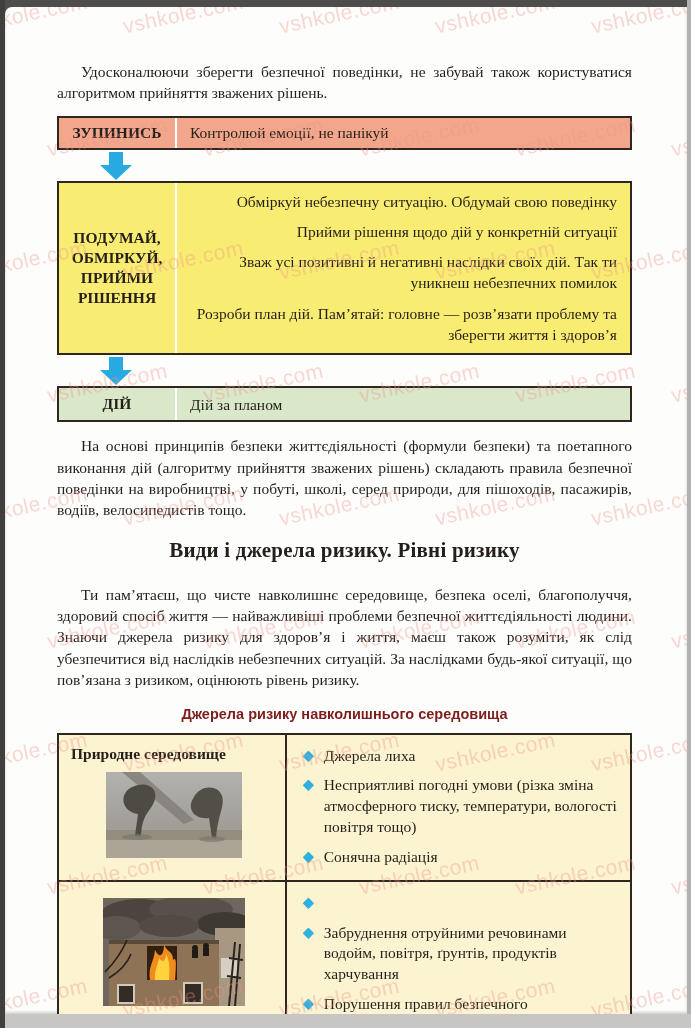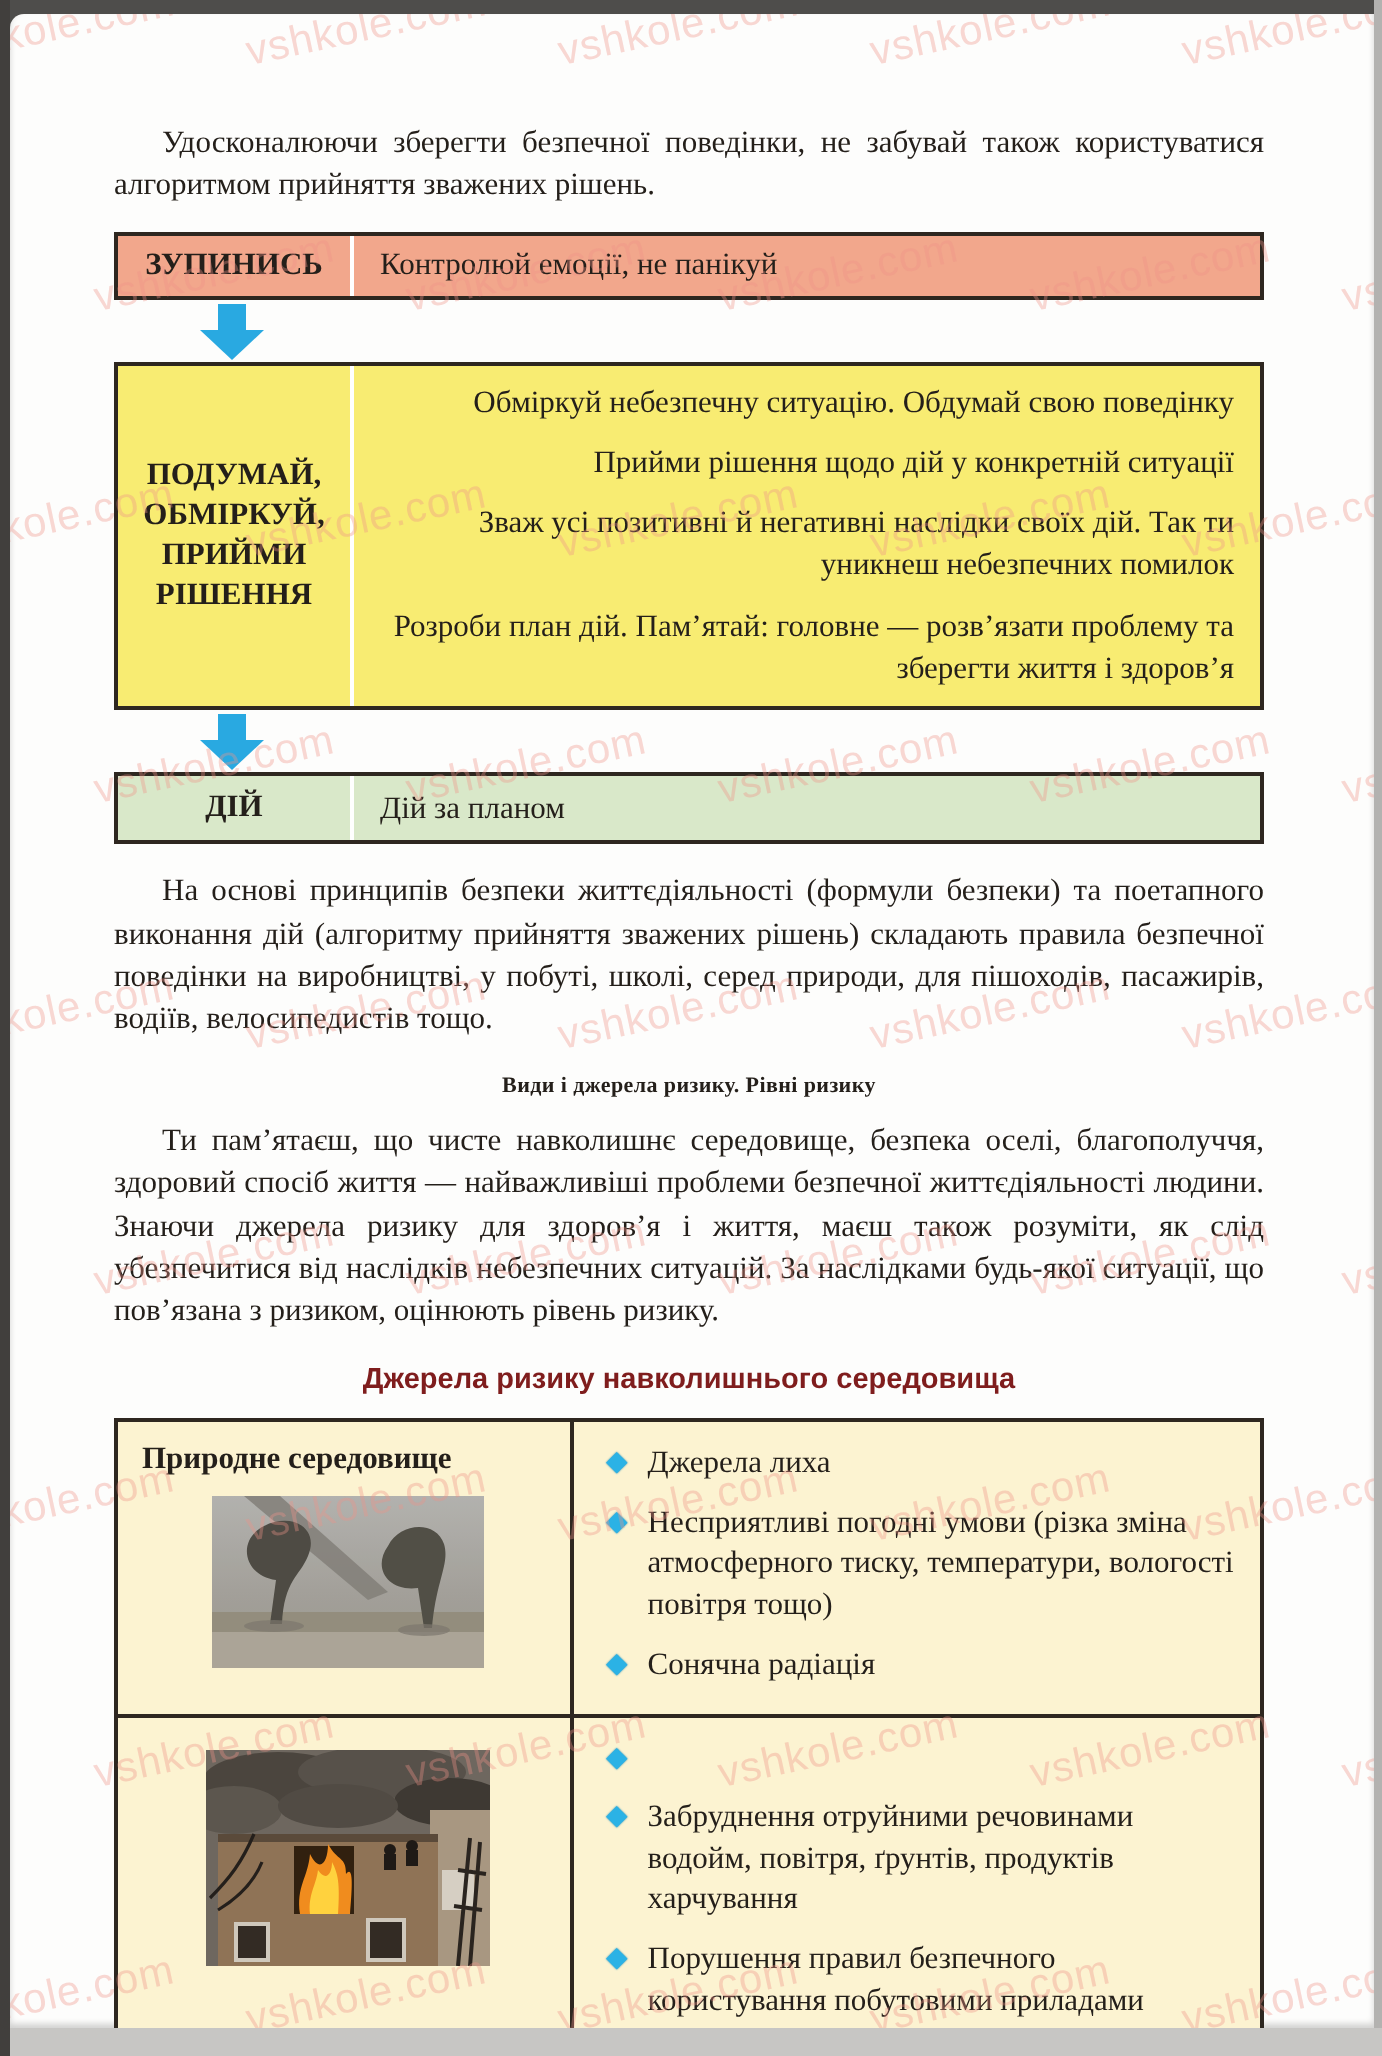--- a/index.html
+++ b/index.html
@@ -40,22 +40,22 @@
 
   .arrow{position:relative;width:32px;height:31px;margin-left:43px;}
   .arrow .shaft{position:absolute;left:9px;top:2px;width:14px;height:14px;background:#29a9e1;}
   .arrow .head{
     position:absolute;left:0;top:15px;width:0;height:0;
     border-left:16px solid transparent;border-right:16px solid transparent;
     border-top:15px solid #29a9e1;
   }
 
   .heading{
-    font-size:11px;font-weight:bold;text-align:center;
-    margin:15px 0 9px 0;letter-spacing:.2px;
+    font-size:21px;font-weight:bold;text-align:center;
+    margin:15px 0 19px 0;letter-spacing:.2px;
   }
 
   .src-title{
     font-family:"Liberation Sans",sans-serif;font-weight:bold;font-size:14.5px;
     text-align:center;margin:13px 0 9px 0;color:#7f1d1d;
   }
   .src-table{border:2.5px solid #2e2720;background:#fcf3d1;}
   .src-row{display:flex;border-bottom:2px solid #2e2720;}
   .src-row:last-child{border-bottom:none;}
   .src-left{width:228px;flex:none;border-right:2px solid #2e2720;padding:8px 8px 12px 12px;box-sizing:border-box;}

